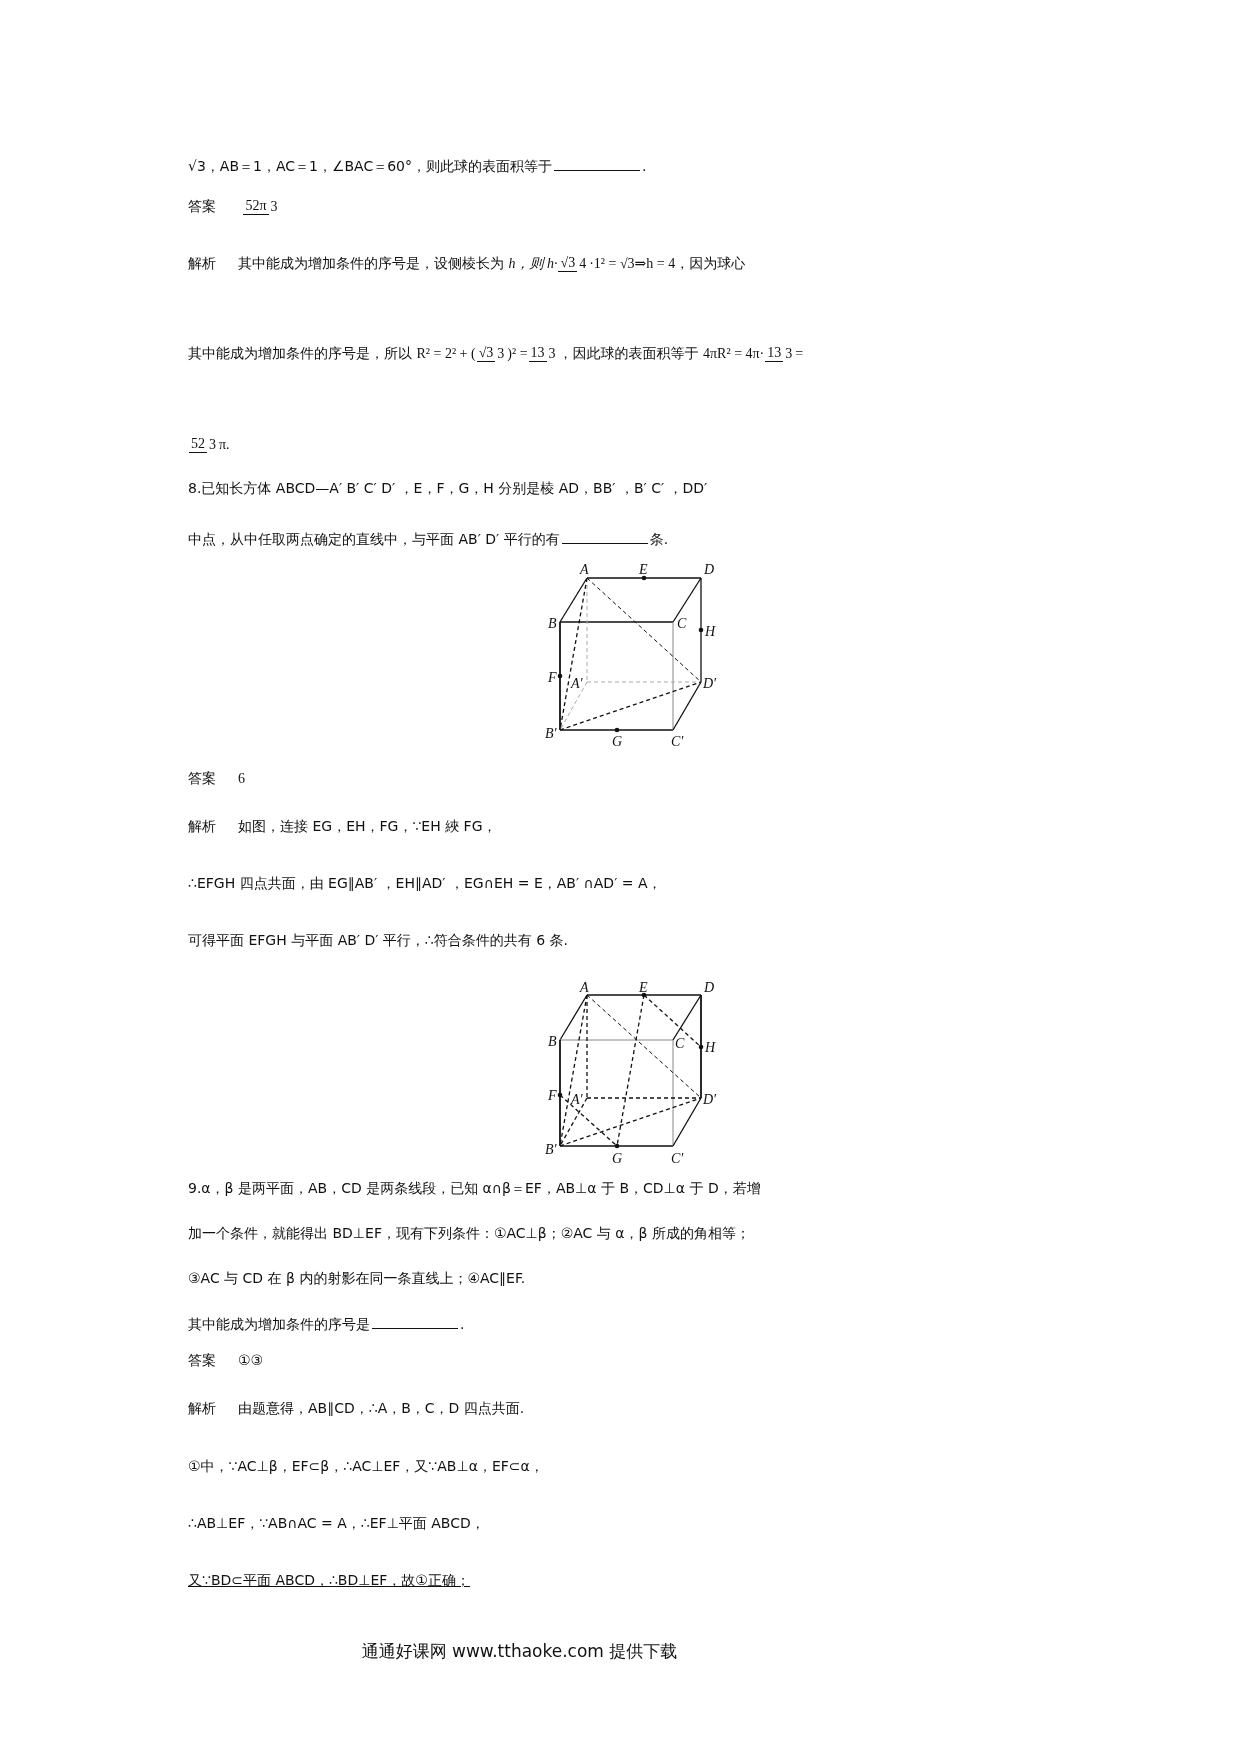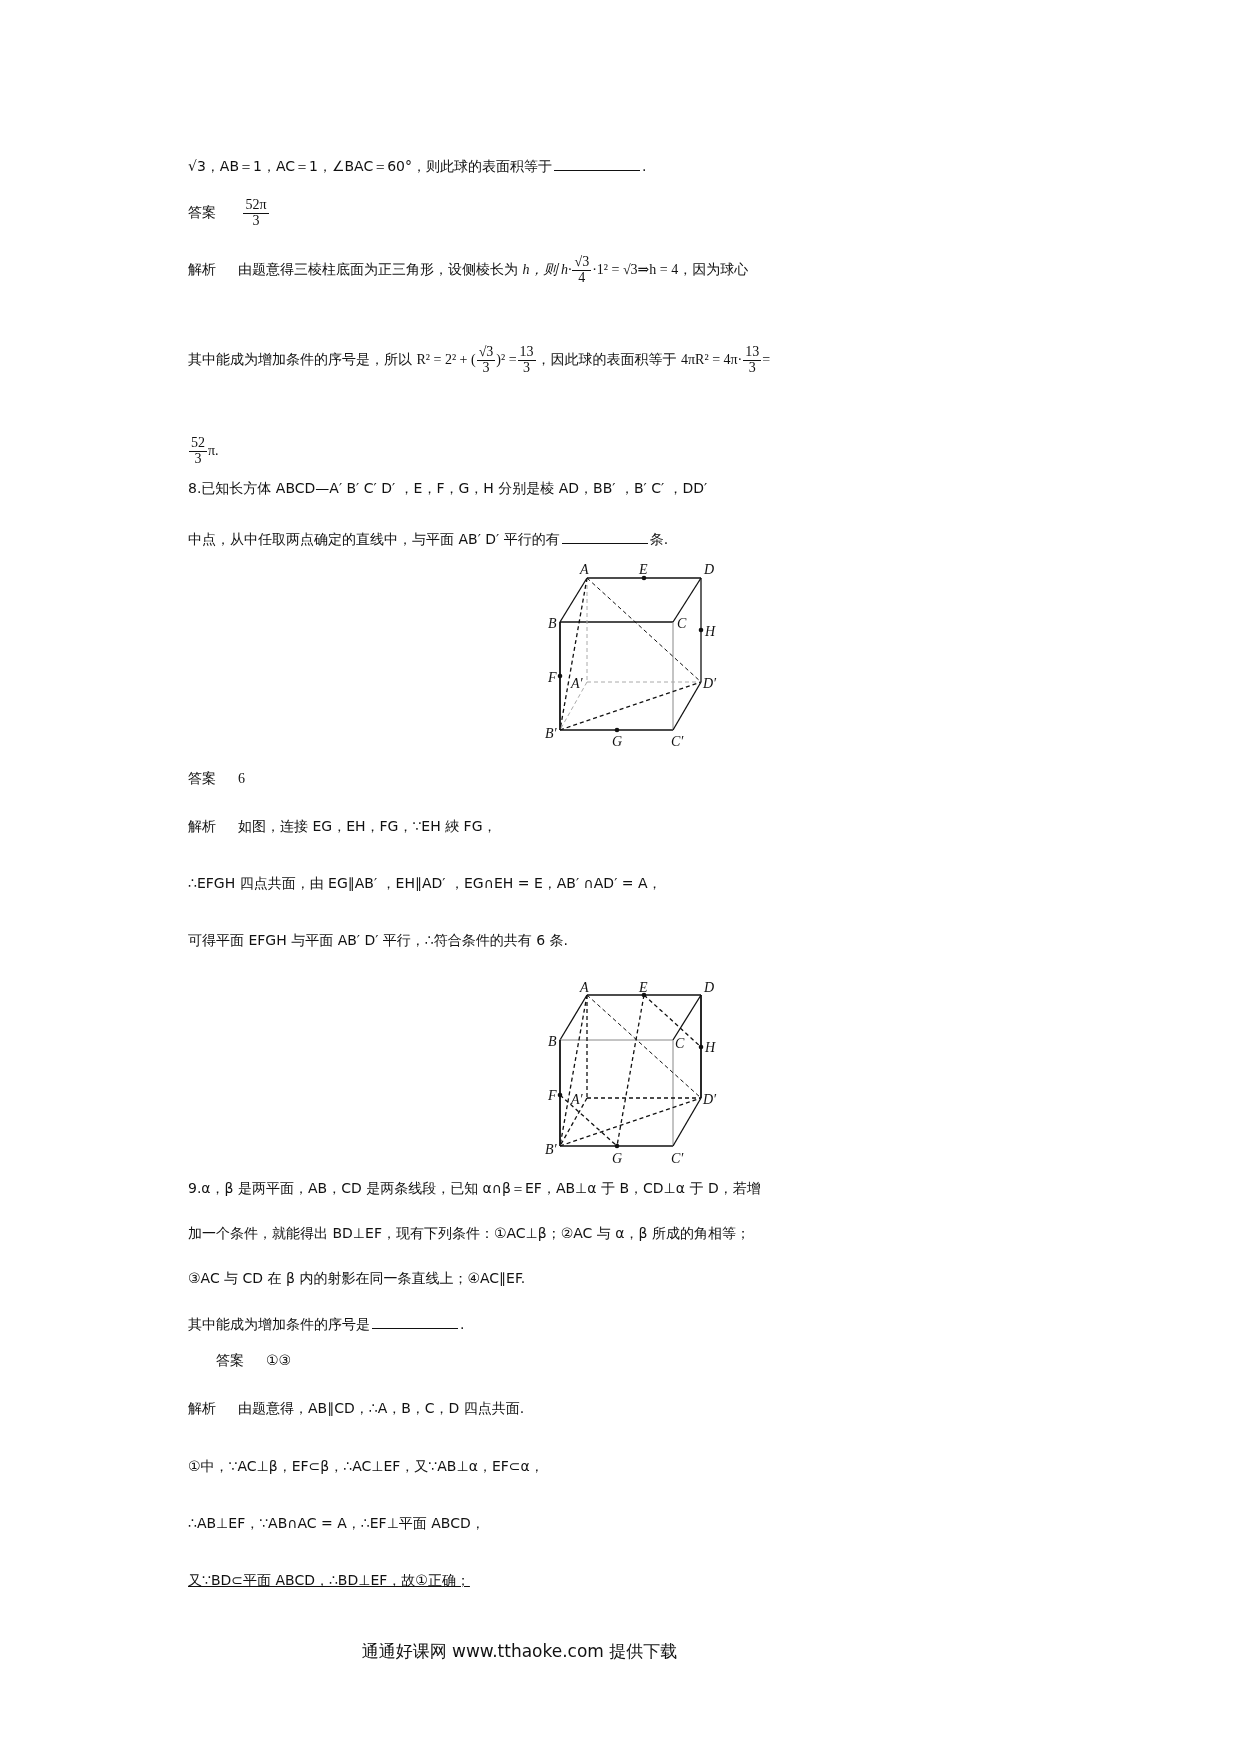--- a/index.html
+++ b/index.html
@@ -3,21 +3,21 @@
 <meta charset="utf-8">
 <style>
   html, body { margin: 0; padding: 0; background: #ffffff; }
   body { width: 1240px; height: 1754px; position: relative; overflow: hidden;
          font-family: "DejaVu Serif", "Liberation Serif", serif; color: #111; }
   .line { position: absolute; left: 188px; font-size: 14px; white-space: nowrap; line-height: 1.2; }
   .cn { font-family: "DejaVu Sans", "Liberation Sans", sans-serif; }
   .m { font-family: "Liberation Serif", "DejaVu Serif", serif; font-style: italic; }
   .n { font-family: "Liberation Serif", "DejaVu Serif", serif; }
   .blank { display: inline-block; border-bottom: 1.5px solid #111; width: 86px; height: 18px; vertical-align: baseline; margin: 0 2px; }
-  .frac { display: inline-flex; flex-direction: column; align-items: center; vertical-align: middle; font-family: "Liberation Serif", serif; line-height: 1.05; margin: 0 1px; }
+  .frac { display: inline-flex; flex-direction: row; align-items: center; vertical-align: middle; font-family: "Liberation Serif", serif; line-height: 1.05; margin: 0 1px; }
   .frac .num { border-bottom: 1.5px solid #111; padding: 0 2px; }
   .frac .den { padding: 0 2px; }
   .label-bold { margin-right: 22px; }
   .fig { position: absolute; }
   .fig svg text { font-family: "Liberation Serif", serif; font-style: italic; font-size: 14px; fill: #111; }
   .footer { position: absolute; top: 1640px; left: 0; width: 1039px; text-align: center; font-size: 17px; }
 </style>
 </head>
 <body>
 
@@ -27,21 +27,21 @@
 
 <div class="line cn" style="top:198px;">
   <span class="label-bold">答案</span>
   <span class="frac">
     <span class="num">52π</span>
     <span class="den">3</span>
   </span>
 </div>
 
 <div class="line cn" style="top:255px;">
-  <span class="label-bold">解析</span><span>由题意得三棱柱底面为正三角形，设侧棱长为</span>
+  <span class="label-bold">解析</span><span>其中能成为增加条件的序号是，设侧棱长为</span>
   <span class="m">h，则 h·</span><span class="frac">
       <span class="num">√3</span>
       <span class="den">4</span>
     </span><span class="n">·1² = √3⇒h = 4，因为球心</span>
 </div>
 
 <div class="line cn" style="top:345px;">
   <span>其中能成为增加条件的序号是，所以</span>
   <span class="n">R² = 2² + (</span><span class="frac">
       <span class="num">√3</span>
@@ -163,21 +163,21 @@
     <text x="141" y="183">C′</text>
   </svg>
 </div>
 
 <div class="line cn" style="top:1180px;">9.α，β 是两平面，AB，CD 是两条线段，已知 α∩β＝EF，AB⊥α 于 B，CD⊥α 于 D，若增</div>
 <div class="line cn" style="top:1225px;">加一个条件，就能得出 BD⊥EF，现有下列条件：①AC⊥β；②AC 与 α，β 所成的角相等；</div>
 <div class="line cn" style="top:1270px;">③AC 与 CD 在 β 内的射影在同一条直线上；④AC∥EF.</div>
 <div class="line cn" style="top:1310px;">
   <span>其中能成为增加条件的序号是</span><span class="blank"></span><span>.</span>
 </div>
-<div class="line cn" style="top:1352px;margin-left:28px;">
+<div class="line cn" style="top:1352px;">
   <span class="label-bold">答案</span><span>①③</span>
 </div>
 <div class="line cn" style="top:1400px;">
   <span class="label-bold">解析</span><span>由题意得，AB∥CD，∴A，B，C，D 四点共面.</span>
 </div>
 <div class="line cn" style="top:1458px;">①中，∵AC⊥β，EF⊂β，∴AC⊥EF，又∵AB⊥α，EF⊂α，</div>
 <div class="line cn" style="top:1515px;">∴AB⊥EF，∵AB∩AC = A，∴EF⊥平面 ABCD，</div>
 <div class="line cn" style="top:1572px;text-decoration:underline;">又∵BD⊂平面 ABCD，∴BD⊥EF，故①正确；</div>
 
 <div class="footer cn">通通好课网  www.tthaoke.com  提供下载</div>

